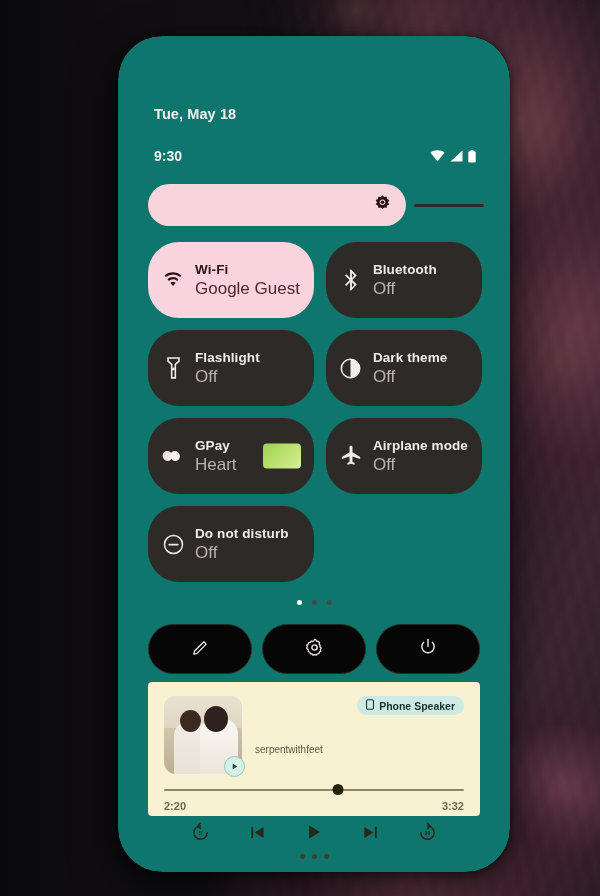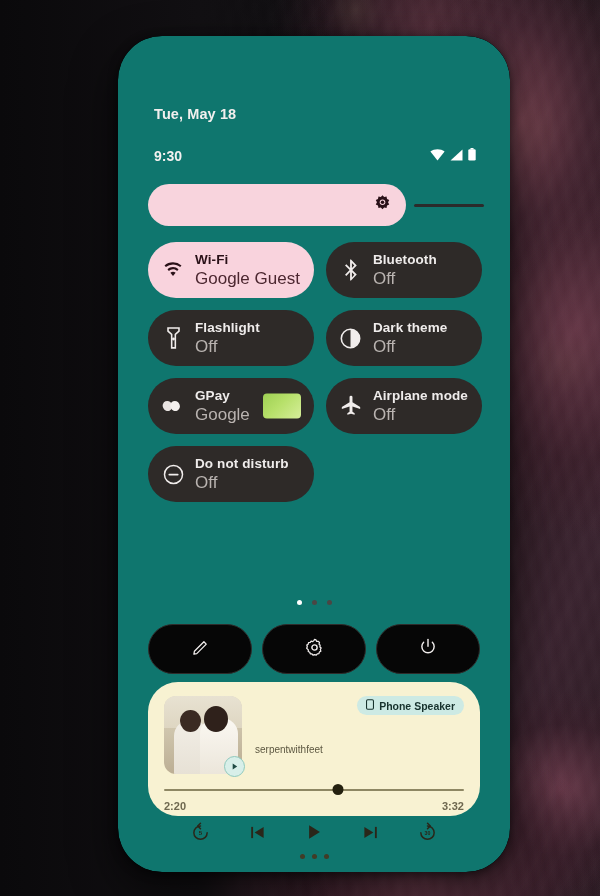--- a/index.html
+++ b/index.html
@@ -80,21 +80,21 @@
     font-size: 14.5px;
     font-weight: 600;
     letter-spacing: .1px;
   }
   .statusbar {
     position: absolute;
     left: 36px;
     right: 34px;
     top: 112px;
     display: flex;
-    align-items: flex-start;
+    align-items: center;
     justify-content: space-between;
   }
   .clock {
     color: #f4f1f0;
     font-size: 14px;
     font-weight: 600;
   }
   .sysicons {
     display: flex;
     align-items: center;
@@ -138,21 +138,21 @@
     position: absolute;
     left: 30px;
     right: 30px;
     top: 206px;
     display: grid;
     grid-template-columns: 1fr 1fr;
     gap: 12px 12px;
   }
   .tile {
     position: relative;
-    height: 56px;
+    height: 76px;
     border-radius: 31px;
     background: #2e2a28;
     display: flex;
     align-items: center;
     padding: 0 14px;
     box-sizing: border-box;
     gap: 11px;
   }
   .tile.active {
     background: #f9d3dd;
@@ -229,21 +229,21 @@
   }
 
   
   .media {
     position: absolute;
     left: 30px;
     right: 30px;
     top: 646px;
     height: 134px;
     background: #f8f2d2;
-    border-radius: 30px;
+    border-radius: 4px;
     padding: 14px 16px 10px 16px;
     box-sizing: border-box;
   }
   .media-top { display: flex; gap: 13px; }
   .art-wrap { position: relative; flex: 0 0 auto; width: 78px; height: 78px; }
   .art {
     width: 78px; height: 78px;
     border-radius: 12px;
     overflow: hidden;
     position: relative;
@@ -476,21 +476,21 @@
 
         <div class="tile">
           <span class="tile-icon">
             <svg width="22" height="18" viewBox="0 0 26 20">
               <rect x="1" y="4" width="11" height="12" rx="5.5" transform="rotate(-24 6.5 10)" fill="#e9e4e2"></rect>
               <rect x="10" y="4" width="11" height="12" rx="5.5" transform="rotate(-24 15.5 10)" fill="#f4f0ee"></rect>
             </svg>
           </span>
           <div class="tile-text">
             <div class="tile-title">GPay</div>
-            <div class="tile-sub">Google</div>
+            <div class="tile-sub">Heart</div>
           </div>
           <div class="tile-thumb"></div>
         </div>
 
         <div class="tile">
           <span class="tile-icon">
             <svg width="22" height="22" viewBox="0 0 24 24">
                 <path d="M22 15.2v-2L13.6 8V2.3a1.6 1.6 0 0 0-3.2 0V8L2 13.2v2l8.4-2.6v5.6l-2.4 1.7v1.7l4-1.1 4 1.1v-1.7l-2.4-1.7v-5.6l8.4 2.6z" fill="#f1edec"></path>
               </svg>
           </span>

